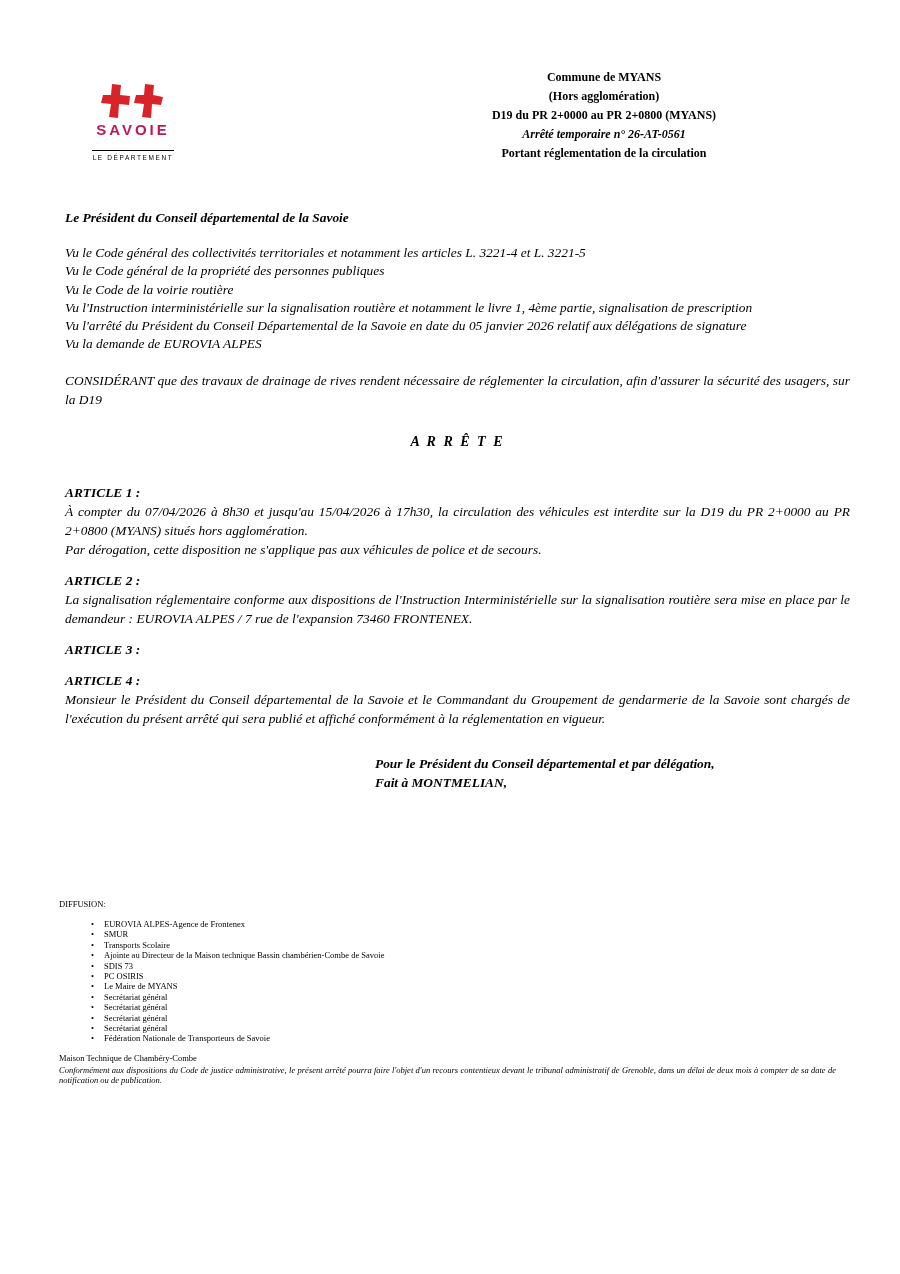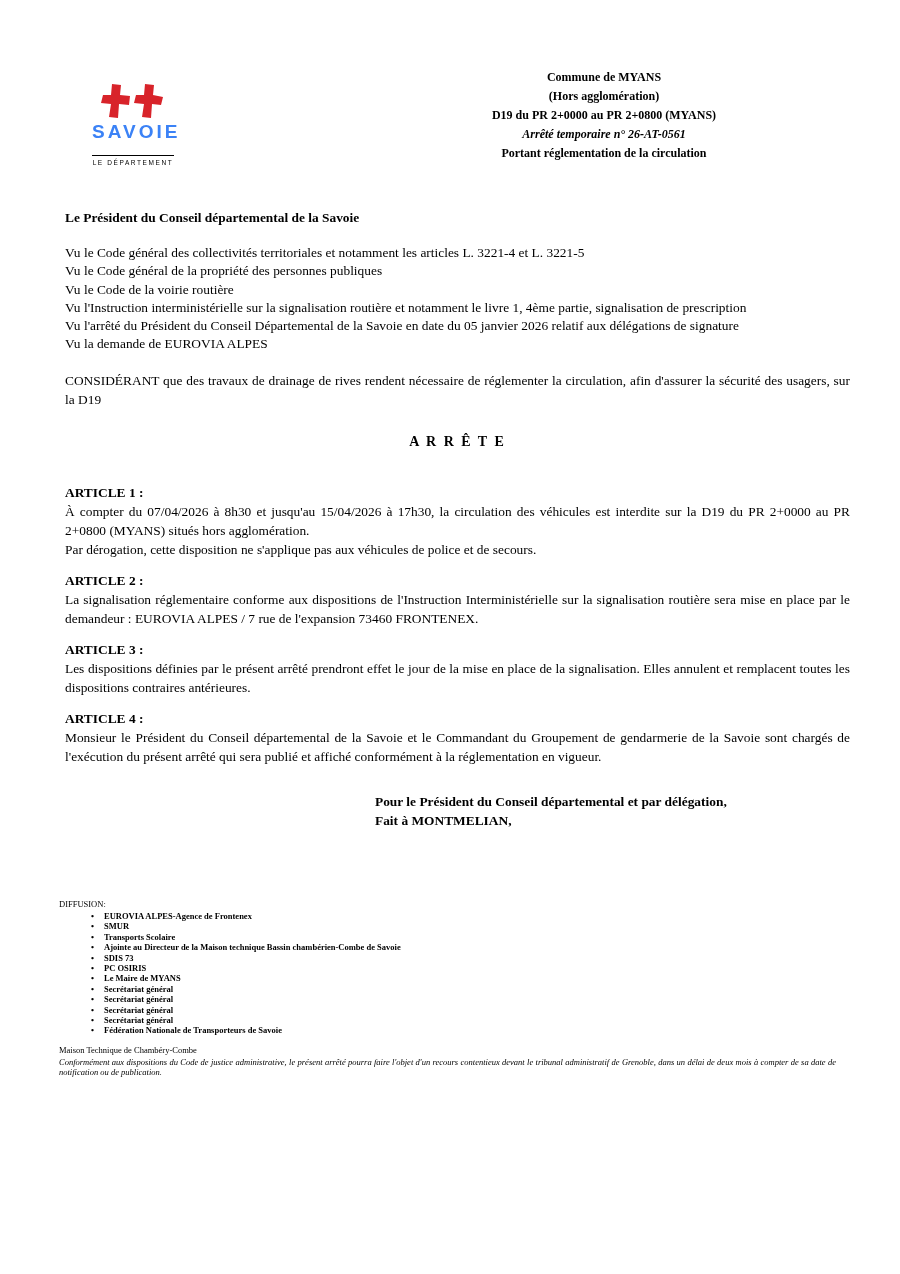--- a/index.html
+++ b/index.html
@@ -21,23 +21,23 @@
     left: 92px;
     top: 84px;
     width: 82px;
     text-align: center;
   }
   .logo svg { display: block; margin: 0 auto; }
   .logo-name {
     margin-top: 3px;
     font-family: "Liberation Sans", sans-serif;
     font-weight: bold;
-    font-size: 19px;
+    font-size: 15px;
     letter-spacing: 3px;
-    color: #3b82f6;
+    color: #be185d;
   }
   .logo-rule {
     margin-top: 12px;
     border-top: 1px solid #000;
     width: 100%;
   }
   .logo-sub {
     margin-top: 3px;
     font-family: "Liberation Sans", sans-serif;
     font-size: 6.5px;
@@ -58,20 +58,21 @@
     line-height: 19px;
   }
   .head-right .gap-above { margin-top: 0; font-style: italic; }
 
   
   .content {
     position: absolute;
     left: 65px;
     right: 50px;
     top: 208px;
+    font-style: italic;
   }
   .president { font-weight: bold; line-height: 19px; }
 
   .vu-block { margin-top: 17px; }
   .vu-line { line-height: 18.3px; white-space: nowrap; }
 
   .considerant {
     margin-top: 17px;
     line-height: 19px;
     text-align: justify;
@@ -102,23 +103,22 @@
   .footer {
     position: absolute;
     left: 59px;
     right: 64px;
     top: 899px;
     font-size: 8.5px;
   }
   .diffusion-label { line-height: 10px; }
   .diffusion-list {
     list-style: none;
-    margin-top: 2px;
+    margin-top: 10px;
     padding-left: 32px;
-    font-weight: bold;
   }
   .diffusion-list li {
     line-height: 10.4px;
     position: relative;
     padding-left: 13px;
   }
   .diffusion-list li::before {
     content: "•";
     position: absolute;
     left: 0;
@@ -179,21 +179,20 @@
       <p>Par dérogation, cette disposition ne s'applique pas aux véhicules de police et de secours.</p>
     </section>
 
     <section class="article">
       <div class="article-title">ARTICLE 2 :</div>
       <p>La signalisation réglementaire conforme aux dispositions de l'Instruction Interministérielle sur la signalisation routière sera mise en place par le demandeur : EUROVIA ALPES / 7 rue de l'expansion 73460 FRONTENEX.</p>
     </section>
 
     <section class="article">
       <div class="article-title">ARTICLE 3 :</div>
-      <p>Les dispositions définies par le présent arrêté prendront effet le jour de la mise en place de la signalisation. Elles annulent et remplacent toutes les dispositions contraires antérieures.</p>
     </section>
 
     <section class="article">
       <div class="article-title">ARTICLE 4 :</div>
       <p>Monsieur le Président du Conseil départemental de la Savoie et le Commandant du Groupement de gendarmerie de la Savoie sont chargés de l'exécution du présent arrêté qui sera publié et affiché conformément à la réglementation en vigueur.</p>
     </section>
 
     <div class="signature">
       <div>Pour le Président du Conseil départemental et par délégation,</div>
       <div>Fait à MONTMELIAN,</div>

